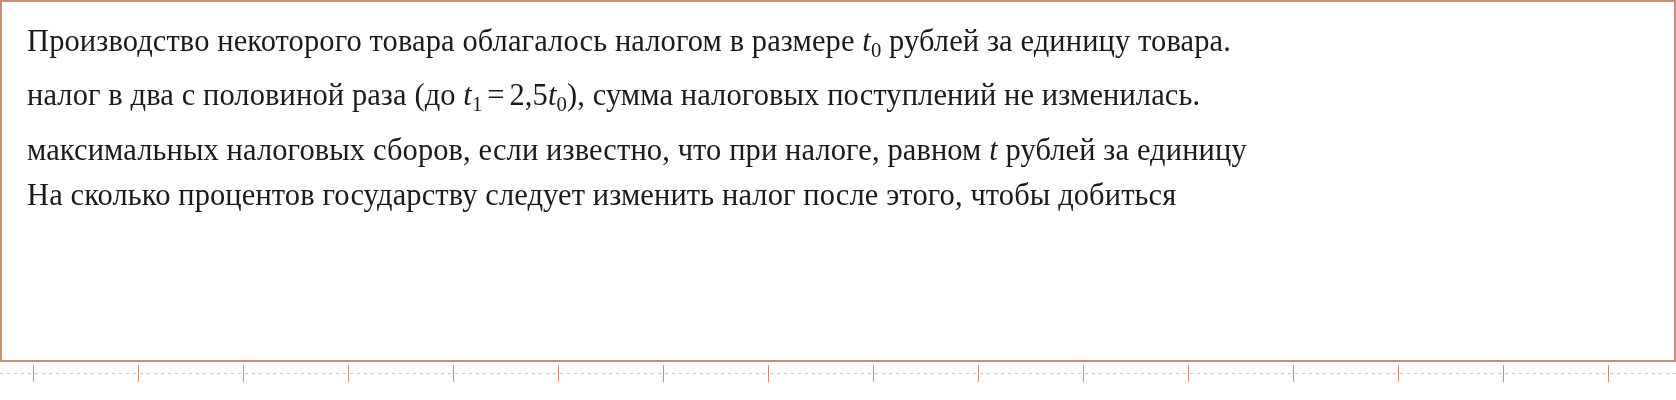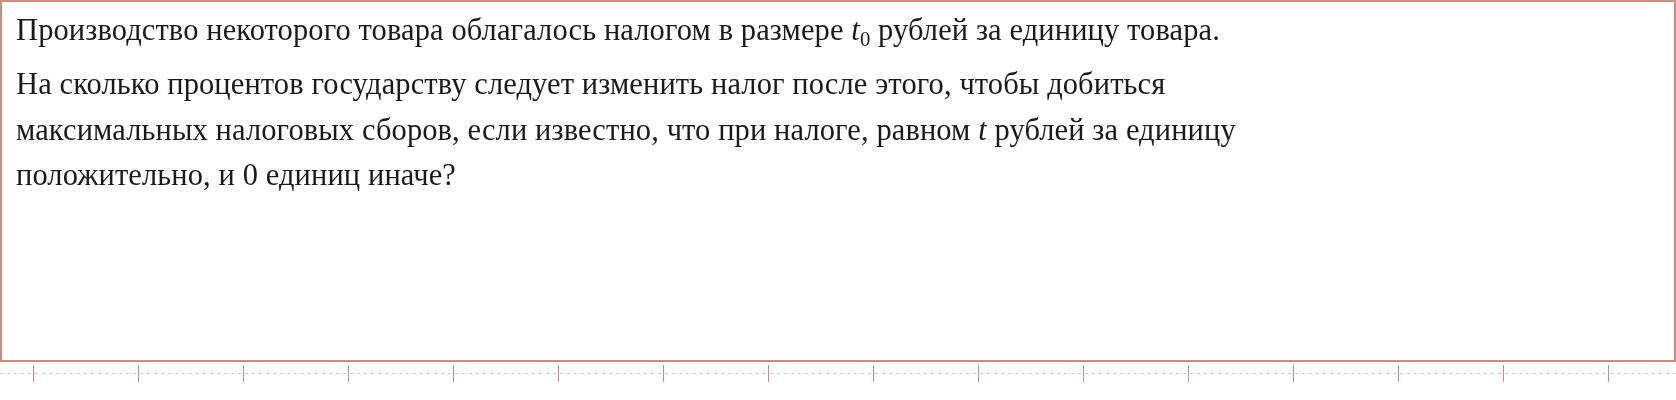--- a/index.html
+++ b/index.html
@@ -99,21 +99,21 @@
     position: absolute;
     left: 16px;
     top: 8px;
     width: 1644px;
     font-size: 30.5px;
     line-height: 45.5px;
     color: #1a1a1a;
     letter-spacing: 0.1px;
   }
   .content p {
-    margin: 0;
+    margin: 11px;
     white-space: normal;
   }
   .line {
     display: block;
     white-space: nowrap;
   }
 
   
   .mi {
     font-family: "Liberation Serif", "DejaVu Serif", serif;
@@ -144,27 +144,27 @@
   <div class="rule-left"></div>
   <div class="rule-right"></div>
   <div class="rule-bottom"></div>
 
   <div class="content">
     <p>
 
       <span class="line"><span>Производство некоторого товара облагалось налогом в размере </span><span class="nowrap"><span class="mi">t</span><sub class="mn">0</sub></span><span> рублей за единицу товара.</span></span>
 
 
+      <span class="line"><span>налог в два с половиной раза (до </span><span class="nowrap"><span class="mi">t</span><sub class="mn">1</sub><span class="mo">=</span><span class="mn">2,5</span><span class="mi">t</span><sub class="mn">0</sub></span><span>), сумма налоговых поступлений не изменилась.</span></span>
+
+      <span class="line"><span>максимальных налоговых сборов, если известно, что при налоге, равном </span><span class="mi">t</span><span> рублей за единицу</span></span>
 
       <span class="line">На сколько процентов государству следует изменить налог после этого, чтобы добиться</span>
 
-      <span class="line"><span>максимальных налоговых сборов, если известно, что при налоге, равном </span><span class="mi">t</span><span> рублей за единицу</span></span>
 
-
-      <span class="line">положительно, и 0 единиц иначе?</span>
 
     </p>
   </div>
 
   <div class="ruler">
     <div class="ruler-line"></div>
     <div class="ruler-ticks">
       <div class="tick" style="left:33px;"></div>
       <div class="tick" style="left:138px;"></div>
       <div class="tick" style="left:243px;"></div>

